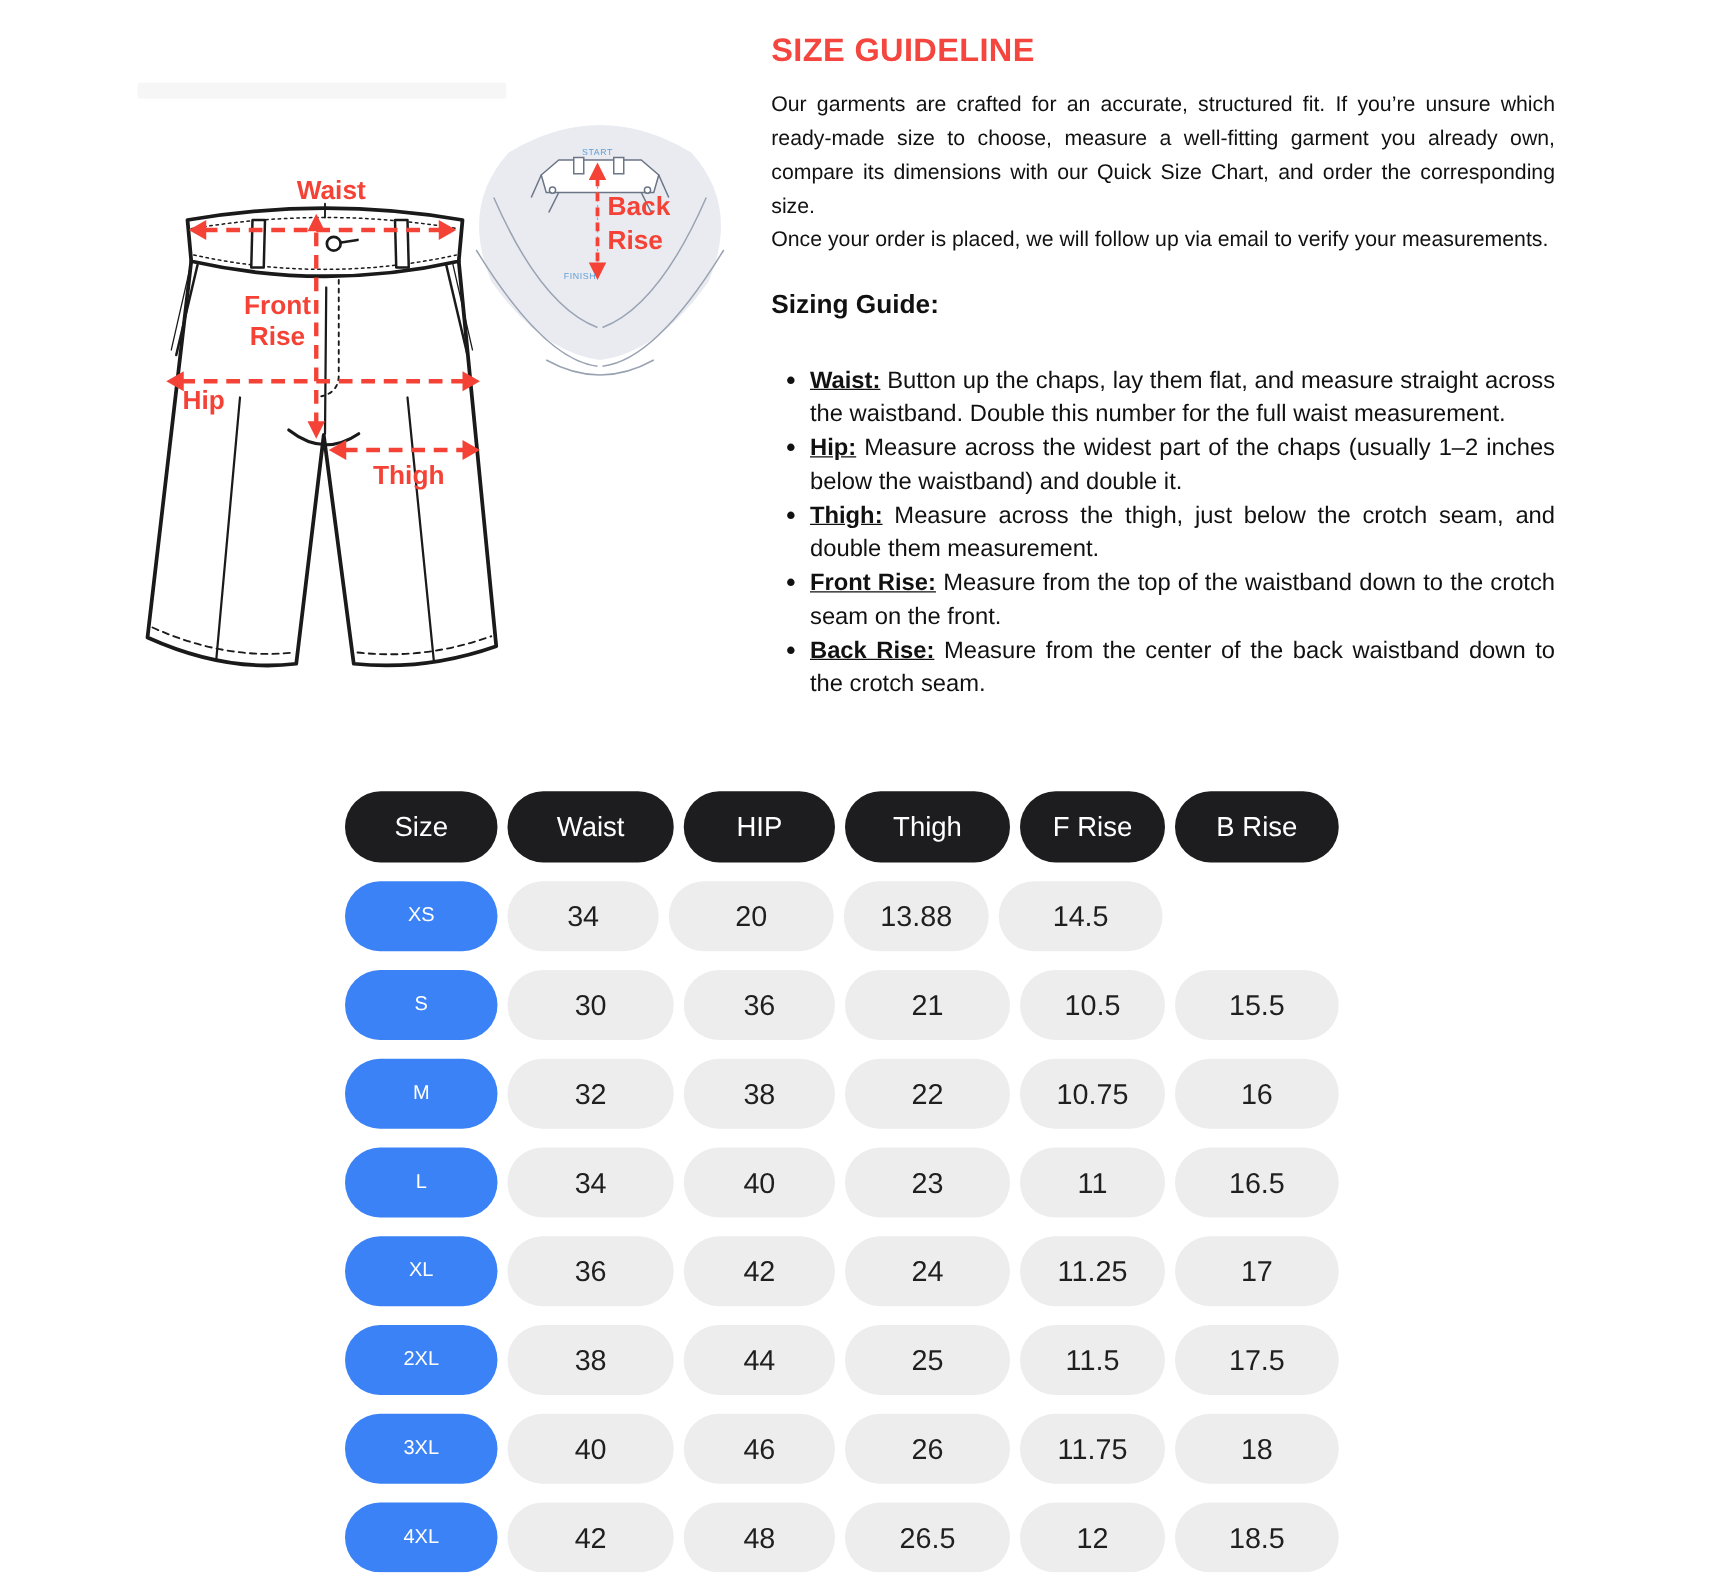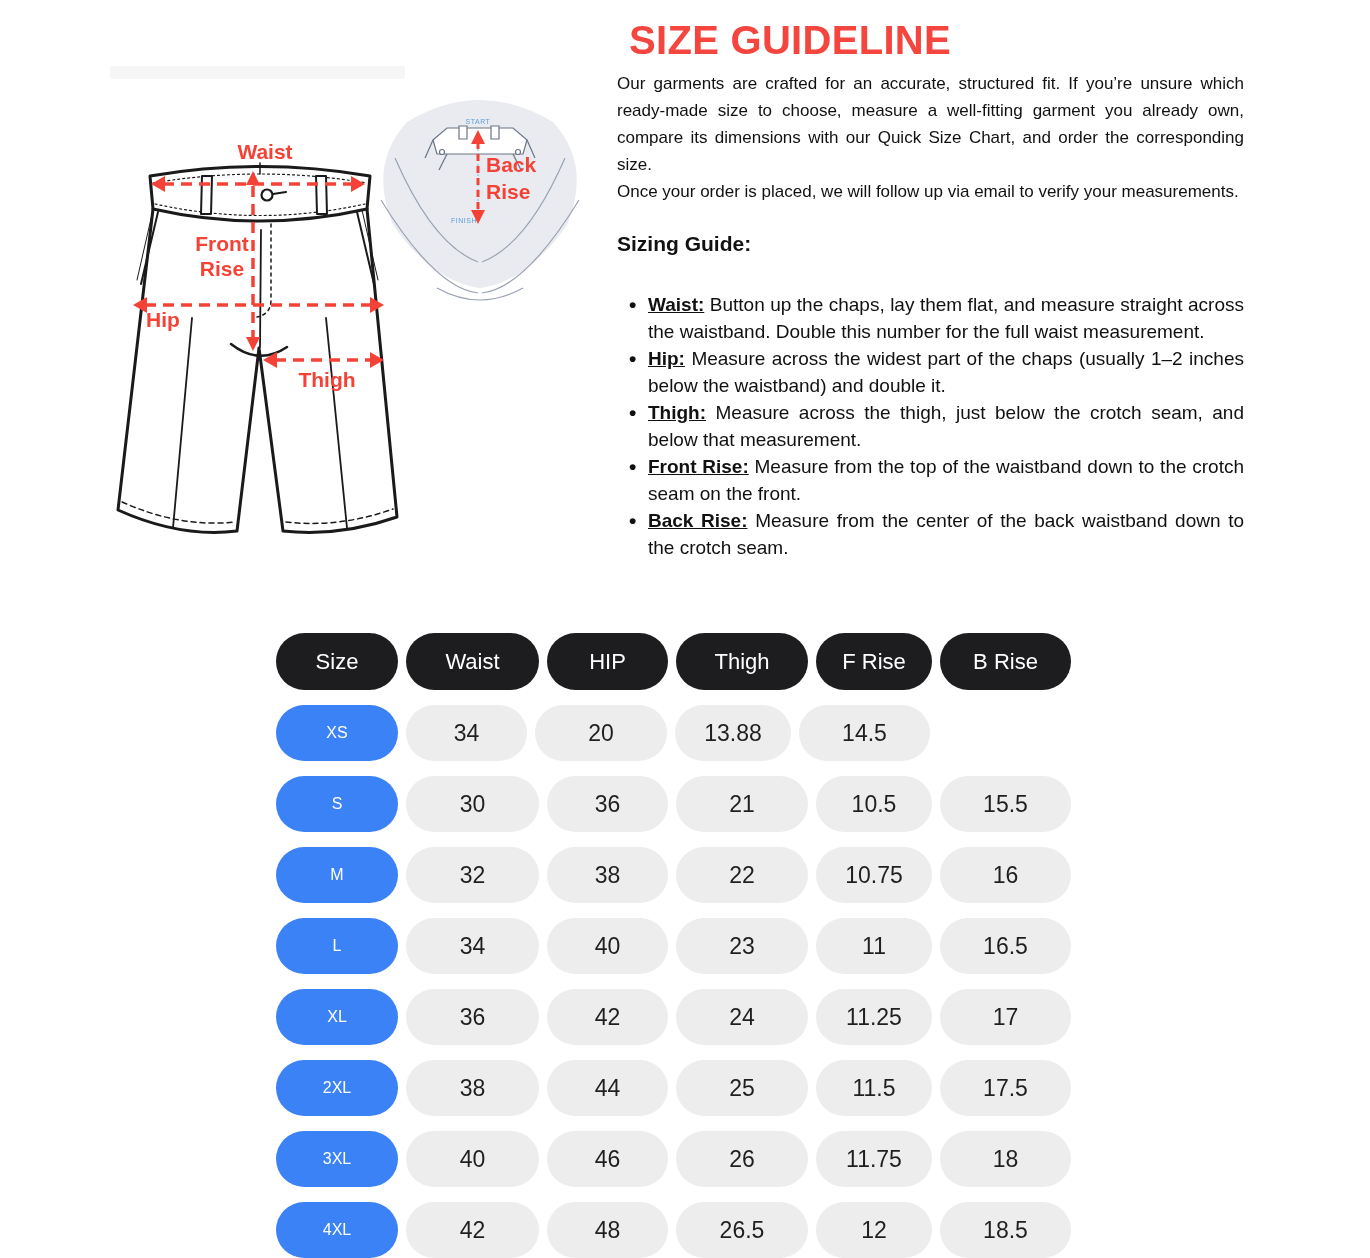--- a/index.html
+++ b/index.html
@@ -1,20 +1,20 @@
 <!DOCTYPE html>
 <html><head>
 <meta charset="utf-8">
 <style>
   html,body{margin:0;padding:0;background:#fff;}
   .page{position:relative;width:1370px;height:1258px;background:#fff;overflow:hidden;
         font-family:"Liberation Sans",sans-serif;color:#111;}
   
   .content{position:absolute;left:617px;top:20px;width:627px;}
-  .title{font-size:40px;font-weight:800;line-height:40px;margin:0 0 10px 12px;color:#F4463E;letter-spacing:.3px;}
+  .title{font-size:26px;font-weight:800;line-height:40px;margin:0 0 10px 0;color:#F4463E;letter-spacing:.3px;}
   .intro{font-size:17px;line-height:27px;text-align:justify;margin:0;}
   .sizing-heading{font-size:21px;font-weight:700;line-height:26px;margin:26px 0 0 0;color:#111;}
   ul.guide{margin:34px 0 0 0;padding:0;list-style:none;}
   ul.guide li{position:relative;padding-left:31px;font-size:19px;line-height:27px;text-align:justify;}
   ul.guide li::before{content:"\2022";position:absolute;left:12px;top:0;font-size:21px;font-weight:700;color:#111;}
   .term{font-weight:700;text-decoration:underline;}
   
   .size-table{position:absolute;left:276px;top:633px;}
   .trow{display:flex;gap:8px;margin-bottom:15px;}
   .pill{height:56px;border-radius:29px;display:flex;align-items:center;justify-content:center;font-size:23px;}
@@ -126,21 +126,21 @@
   </svg>
 
   <div class="content">
     <h1 class="title">SIZE GUIDELINE</h1>
     <p class="intro">Our garments are crafted for an accurate, structured fit. If you’re unsure which ready-made size to choose, measure a well-fitting garment you already own, compare its dimensions with our Quick Size Chart, and order the corresponding size.</p>
     <p class="intro">Once your order is placed, we will follow up via email to verify your measurements.</p>
     <h2 class="sizing-heading">Sizing Guide:</h2>
     <ul class="guide">
       <li><span class="term">Waist:</span> <span>Button up the chaps, lay them flat, and measure straight across the waistband. Double this number for the full waist measurement.</span></li>
       <li><span class="term">Hip:</span> <span>Measure across the widest part of the chaps (usually 1–2 inches below the waistband) and double it.</span></li>
-      <li><span class="term">Thigh:</span> <span>Measure across the thigh, just below the crotch seam, and below that measurement.</span></li>
+      <li><span class="term">Thigh:</span> <span>Measure across the thigh, just below the crotch seam, and double them measurement.</span></li>
       <li><span class="term">Front Rise:</span> <span>Measure from the top of the waistband down to the crotch seam on the front.</span></li>
       <li><span class="term">Back Rise:</span> <span>Measure from the center of the back waistband down to the crotch seam.</span></li>
     </ul>
   </div>
 
   <div class="size-table">
     <div class="trow">
       <div class="pill c0 hdr">Size</div>
       <div class="pill c1 hdr">Waist</div>
       <div class="pill c2 hdr">HIP</div>

